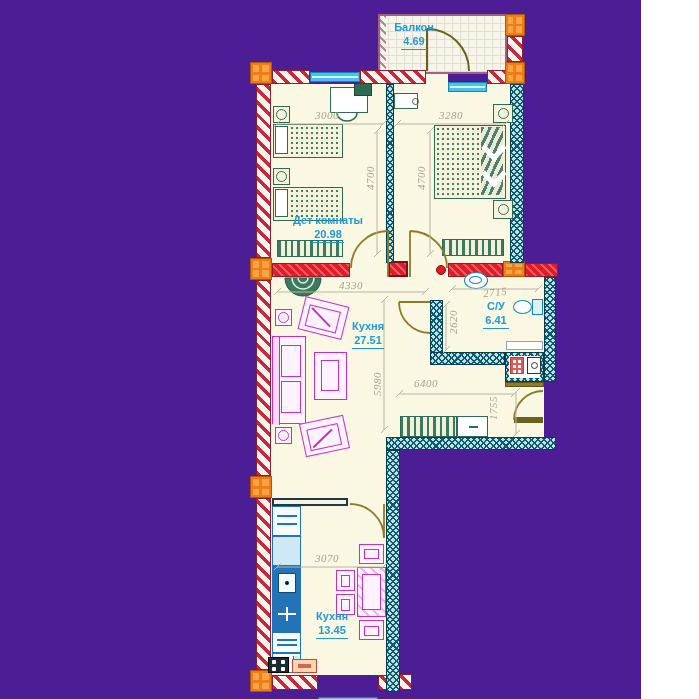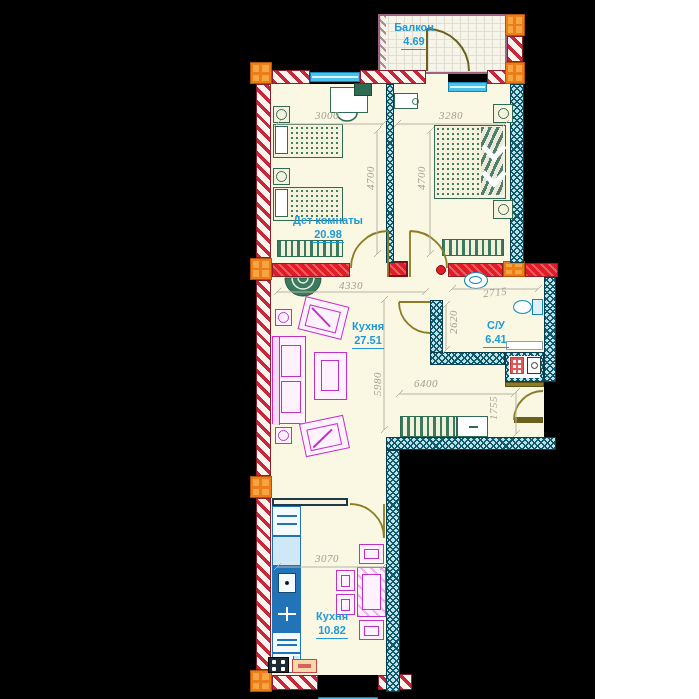--- a/index.html
+++ b/index.html
@@ -1,16 +1,16 @@
 <!DOCTYPE html>
 <html><head>
 <meta charset="utf-8">
 <style>
   html,body{margin:0;padding:0;background:#fff}
-  #canvas{position:relative;width:595px;height:699px;background:#000000;overflow:hidden;
+  #canvas{position:relative;width:641px;height:699px;background:#4c1d95;overflow:hidden;
           font-family:"Liberation Sans",sans-serif}
   .a{position:absolute;box-sizing:border-box}
   
   .cream{background:#faf7e3}
   
   .w-red{background-color:#fdf4f0;
          background-image:repeating-linear-gradient(45deg,#c5293a 0 3.5px,transparent 3.5px 9px);
          border:1px solid #8c1f2b}
   
   .band{background:#e21b25;
@@ -278,27 +278,27 @@
     <span class="ar">4.69</span>
   </div>
   <div class="rl" style="left:288px;top:214px;width:80px">
     <div>Дет комнаты</div>
     <span class="ar">20.98</span>
   </div>
   <div class="rl" style="left:338px;top:320px;width:60px">
     <div>Кухня</div>
     <span class="ar">27.51</span>
   </div>
-  <div class="rl" style="left:470px;top:319px;width:52px">
+  <div class="rl" style="left:470px;top:300px;width:52px">
     <div>С/У</div>
     <span class="ar">6.41</span>
   </div>
   <div class="rl" style="left:294px;top:610px;width:76px">
     <div>Кухня</div>
-    <span class="ar">10.82</span>
+    <span class="ar">13.45</span>
   </div>
 
   <div class="dm" style="left:282px;top:109px;width:90px">3000</div>
   <div class="dm" style="left:406px;top:109px;width:90px">3280</div>
   <div class="dm vert" style="left:348px;top:172px;width:44px">4700</div>
   <div class="dm vert" style="left:399px;top:172px;width:44px">4700</div>
   <div class="dm" style="left:306px;top:279px;width:90px">4330</div>
   <div class="dm" style="left:470px;top:286px;width:50px;transform:rotate(-6deg)">2715</div>
   <div class="dm vert" style="left:431px;top:316px;width:44px">2620</div>
   <div class="dm vert" style="left:355px;top:378px;width:44px">5980</div>

